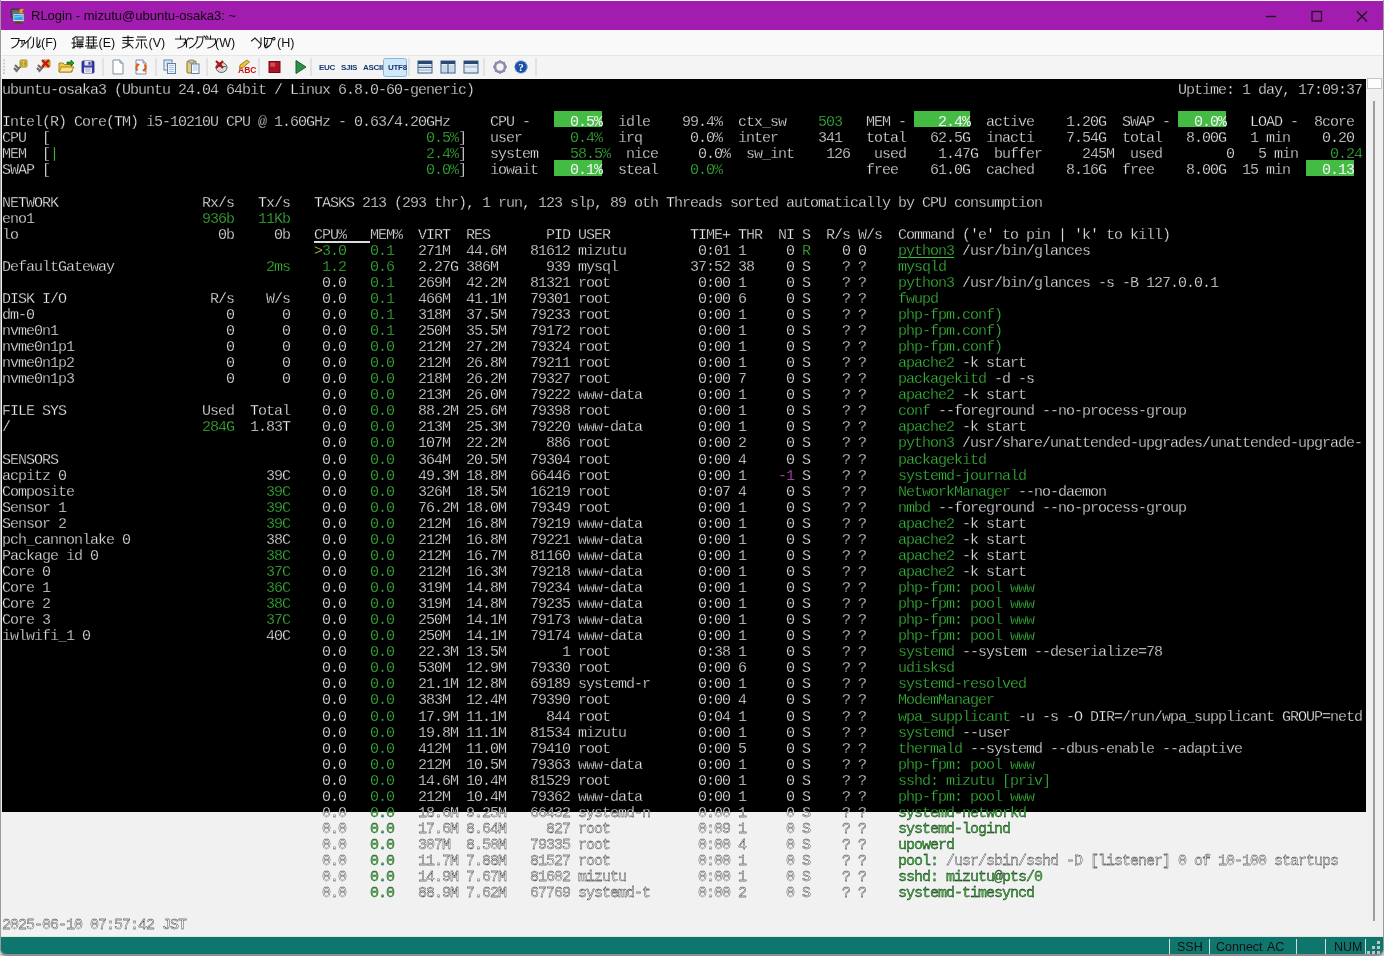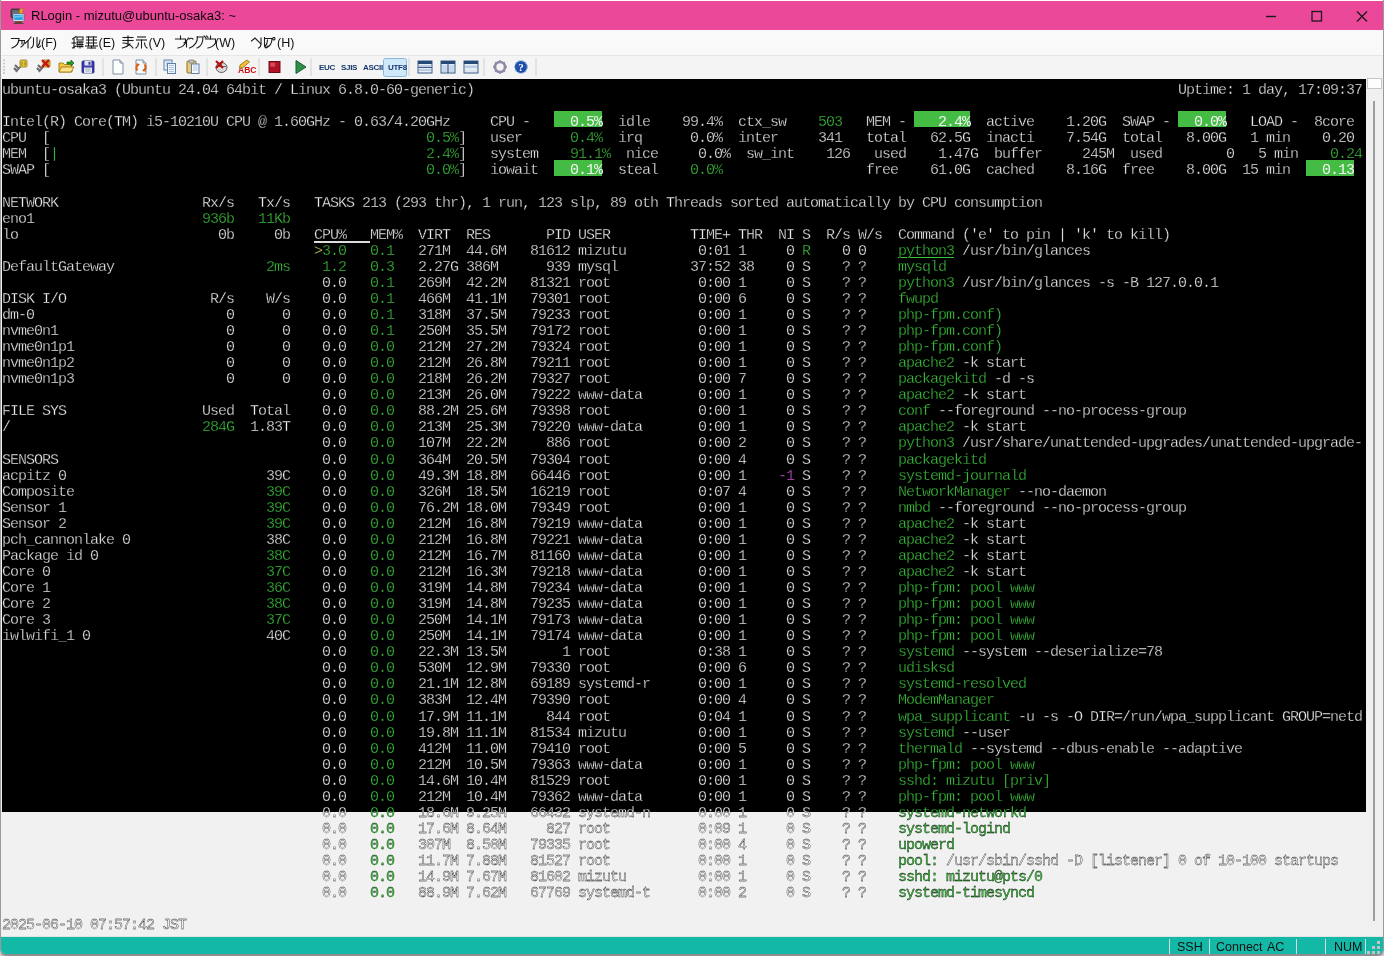--- a/index.html
+++ b/index.html
@@ -1,33 +1,33 @@
 <!DOCTYPE html>
 <html><head><meta charset="utf-8"><style>
 *{margin:0;padding:0;box-sizing:border-box}
 html,body{width:1384px;height:956px;overflow:hidden;background:#cccccc}
 #win{position:absolute;left:0;top:0;width:1384px;height:956px;background:#f1f1f1;
  border-radius:0 0 6px 6px;overflow:hidden;border-left:1px solid #9a9a9a;border-right:1px solid #9a9a9a;border-bottom:2px solid #8f8f8f}
-#title{position:absolute;left:0;top:0;width:100%;height:48px;background:#ec4899;border-top:1px solid #fdfefd}
+#title{position:absolute;left:0;top:0;width:100%;height:48px;background:#a21caf;border-top:1px solid #fdfefd}
 #title .txt{position:absolute;left:30px;top:7px;font:13px "Liberation Sans",sans-serif;color:#0a0a0a}
 #menu{position:absolute;left:0;top:30px;width:100%;height:25px;background:#f9f9f9}
 #toolbar{position:absolute;left:0;top:55px;width:100%;height:24px;background:#f4f4f4;border-top:1px solid #e6e6e6}
 #term{position:absolute;left:1px;top:79px;width:1364px;height:733px;background:#000}
 pre#tx{position:absolute;left:0px;top:4.1px;font-family:"Liberation Mono",monospace;
  font-size:15px;line-height:16.06px;letter-spacing:-1.0015px;color:#ededed;-webkit-text-stroke:0.32px #000}
 pre#tx .g{color:#3ec13e}
 pre#tx .y{color:#d8d86c}
 pre#tx .m{color:#dc50dc}
 pre#tx .gb{color:#f4f4f4;-webkit-text-stroke:0 transparent}
 pre#tx .u{}
 #sbar{position:absolute;left:1365px;top:79px;width:17px;height:857px;background:#f0f0f0}
 #sbar .btn{position:absolute;left:1px;top:-1px;width:15px;height:11px;background:#fdfdfd;border:1px solid #c6c6c6}
 #sbar .thumb{position:absolute;left:7px;top:22px;width:2px;height:820px;background:#9d9da0}
 #rightedge{position:absolute;left:1382px;top:79px;width:2px;height:857px;background:#e9e9e9}
-#status{position:absolute;left:0;top:936px;width:100%;height:20px;background:#14b8a6;border-top:1px solid #e3e3e3;
+#status{position:absolute;left:0;top:936px;width:100%;height:20px;background:#0f766e;border-top:1px solid #e3e3e3;
  font:12.5px "Liberation Sans",sans-serif;color:#111}
 #status span{position:absolute;top:3px}
 #status .sep{position:absolute;top:2px;width:1px;height:15px;background:#d9d9d9}
 </style></head>
 <body>
 <div id="win">
   <div id="title">
       <svg style="position:absolute;left:9px;top:7px" width="16" height="16" viewBox="0 0 16 16">
 <rect x="1" y="1" width="9" height="9" rx="1" fill="#4a4a52" stroke="#2e2e34" stroke-width="0.8"></rect>
 <rect x="2.2" y="2.2" width="6.6" height="5.6" fill="#6d6d78"></rect>
@@ -231,28 +231,28 @@
       <div style="position:absolute;left:896px;top:178.3px;width:56px;height:1.2px;background:#3ec13e"></div>
       <div style="position:absolute;left:552px;top:32.4px;width:48px;height:16.1px;background:#44bc44"></div>
       <div style="position:absolute;left:912px;top:32.4px;width:56px;height:16.1px;background:#44bc44"></div>
       <div style="position:absolute;left:1176px;top:32.4px;width:48px;height:16.1px;background:#44bc44"></div>
       <div style="position:absolute;left:552px;top:80.5px;width:48px;height:16.1px;background:#44bc44"></div>
       <div style="position:absolute;left:1304px;top:80.5px;width:48px;height:16.1px;background:#44bc44"></div>
       <pre id="tx">ubuntu-osaka3 (Ubuntu 24.04 64bit / Linux 6.8.0-60-generic)                                                                                        Uptime: 1 day, 17:09:37
 
 Intel(R) Core(TM) i5-10210U CPU @ 1.60GHz - 0.63/4.20GHz     CPU -   <span class="gb">  0.5%</span>  idle    99.4%  ctx_sw    <span class="g">503</span>   MEM - <span class="gb">   2.4%</span>  active    1.20G  SWAP - <span class="gb">  0.0%</span>   LOAD -  8core
 CPU  [                                               <span class="g">0.5%</span>]   user      <span class="g">0.4%</span>  irq      0.0%  inter     341   total   62.5G  inacti    7.54G  total   8.00G   1 min    0.20
-MEM  [<span class="g">|</span>                                              <span class="g">2.4%</span>]   system    <span class="g">91.1%</span>  nice     0.0%  sw_int    126   used    1.47G  buffer     245M  used        0   5 min    <span class="g">0.24</span>
+MEM  [<span class="g">|</span>                                              <span class="g">2.4%</span>]   system    <span class="g">58.5%</span>  nice     0.0%  sw_int    126   used    1.47G  buffer     245M  used        0   5 min    <span class="g">0.24</span>
 SWAP [                                               <span class="g">0.0%</span>]   iowait  <span class="gb">  0.1%</span>  steal    <span class="g">0.0%</span>                  free    61.0G  cached    8.16G  free    8.00G  15 min  <span class="gb">  0.13</span>
 
 NETWORK                  Rx/s   Tx/s   TASKS 213 (293 thr), 1 run, 123 slp, 89 oth Threads sorted automatically by CPU consumption
 eno1                     <span class="g">936b</span>   <span class="g">11Kb</span>
 lo                         0b     0b   <span class="w u">CPU%   </span>MEM%  VIRT  RES       PID USER          TIME+ THR  NI S  R/s W/s  Command ('e' to pin | 'k' to kill)
                                        <span class="y">&gt;</span><span class="g">3.0</span>   <span class="g">0.1</span>   271M  44.6M   81612 mizutu         0:01 1     0 <span class="g">R</span>    0 0    <span class="g u">python3</span> /usr/bin/glances
-DefaultGateway                   <span class="g">2ms</span>    <span class="g">1.2</span>   <span class="g">0.3</span>   2.27G 386M      939 mysql         37:52 38    0 S    ? ?    <span class="g">mysqld</span>
+DefaultGateway                   <span class="g">2ms</span>    <span class="g">1.2</span>   <span class="g">0.6</span>   2.27G 386M      939 mysql         37:52 38    0 S    ? ?    <span class="g">mysqld</span>
                                         0.0   <span class="g">0.1</span>   269M  42.2M   81321 root           0:00 1     0 S    ? ?    <span class="g">python3</span> /usr/bin/glances -s -B 127.0.0.1
 DISK I/O                  R/s    W/s    0.0   <span class="g">0.1</span>   466M  41.1M   79301 root           0:00 6     0 S    ? ?    <span class="g">fwupd</span>
 dm-0                        0      0    0.0   <span class="g">0.1</span>   318M  37.5M   79233 root           0:00 1     0 S    ? ?    <span class="g">php-fpm.conf)</span>
 nvme0n1                     0      0    0.0   <span class="g">0.1</span>   250M  35.5M   79172 root           0:00 1     0 S    ? ?    <span class="g">php-fpm.conf)</span>
 nvme0n1p1                   0      0    0.0   <span class="g">0.0</span>   212M  27.2M   79324 root           0:00 1     0 S    ? ?    <span class="g">php-fpm.conf)</span>
 nvme0n1p2                   0      0    0.0   <span class="g">0.0</span>   212M  26.8M   79211 root           0:00 1     0 S    ? ?    <span class="g">apache2</span> -k start
 nvme0n1p3                   0      0    0.0   <span class="g">0.0</span>   218M  26.2M   79327 root           0:00 7     0 S    ? ?    <span class="g">packagekitd</span> -d -s
                                         0.0   <span class="g">0.0</span>   213M  26.0M   79222 www-data       0:00 1     0 S    ? ?    <span class="g">apache2</span> -k start
 FILE SYS                 Used  Total    0.0   <span class="g">0.0</span>   88.2M 25.6M   79398 root           0:00 1     0 S    ? ?    <span class="g">conf</span> --foreground --no-process-group
 /                        <span class="g">284G</span>  1.83T    0.0   <span class="g">0.0</span>   213M  25.3M   79220 www-data       0:00 1     0 S    ? ?    <span class="g">apache2</span> -k start

